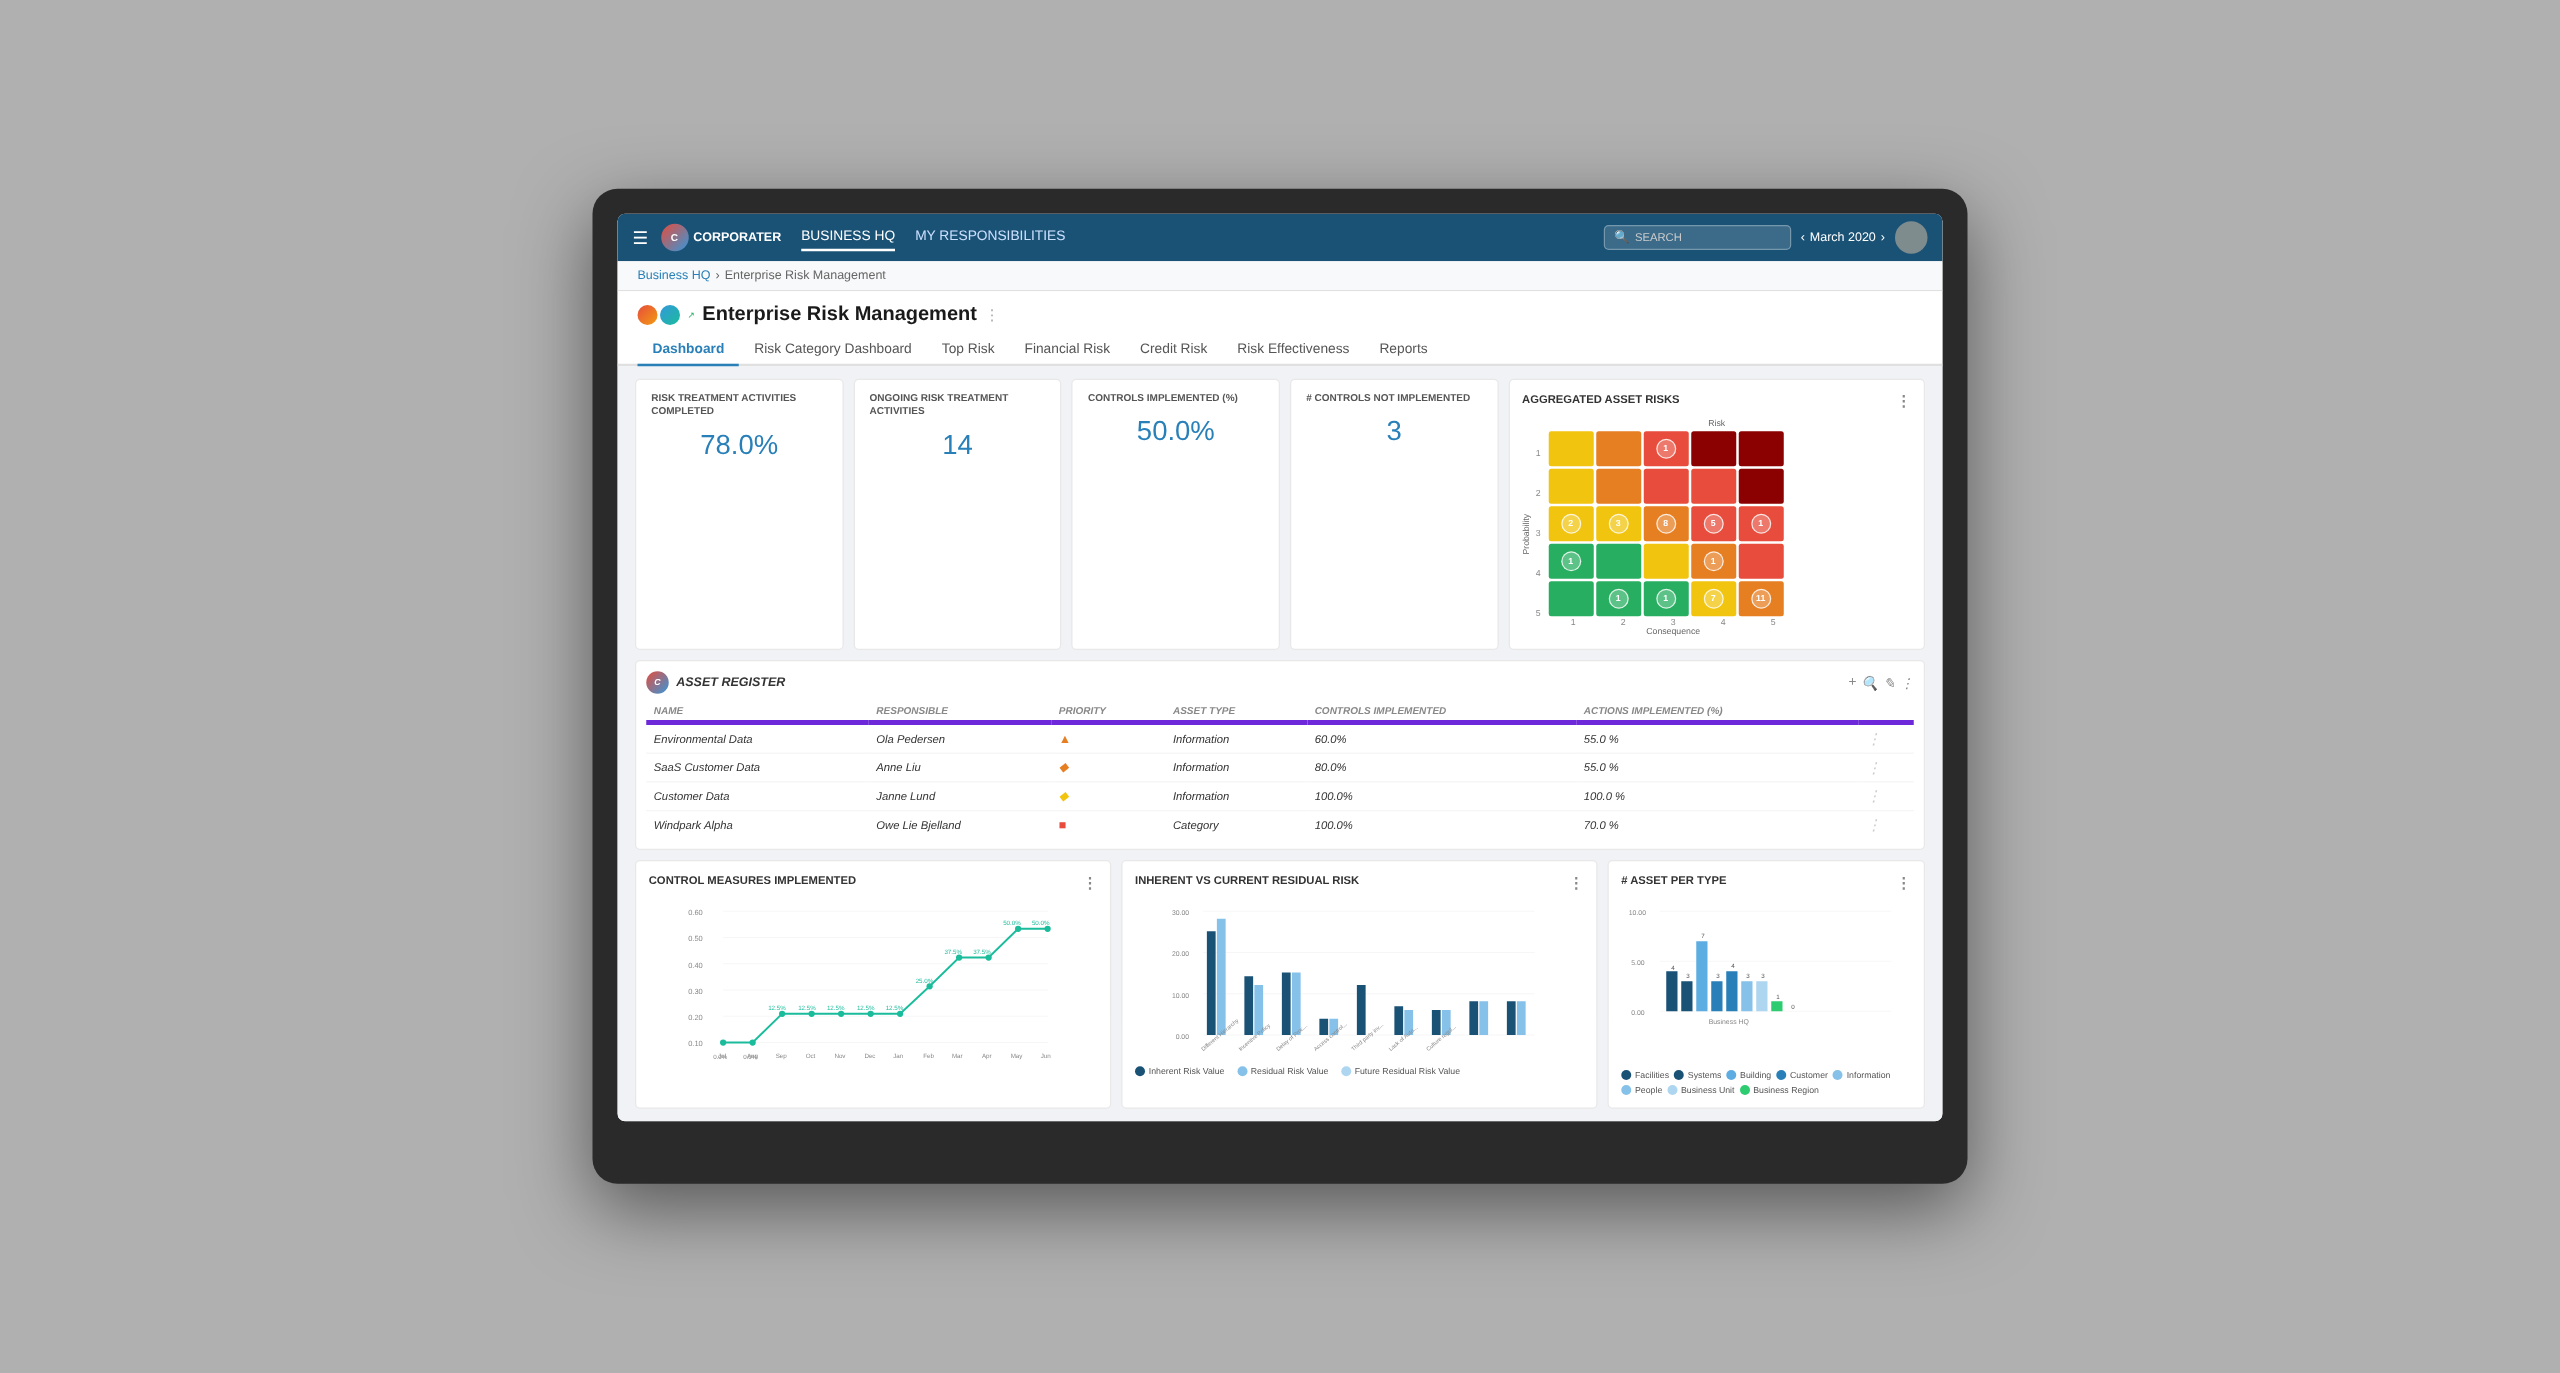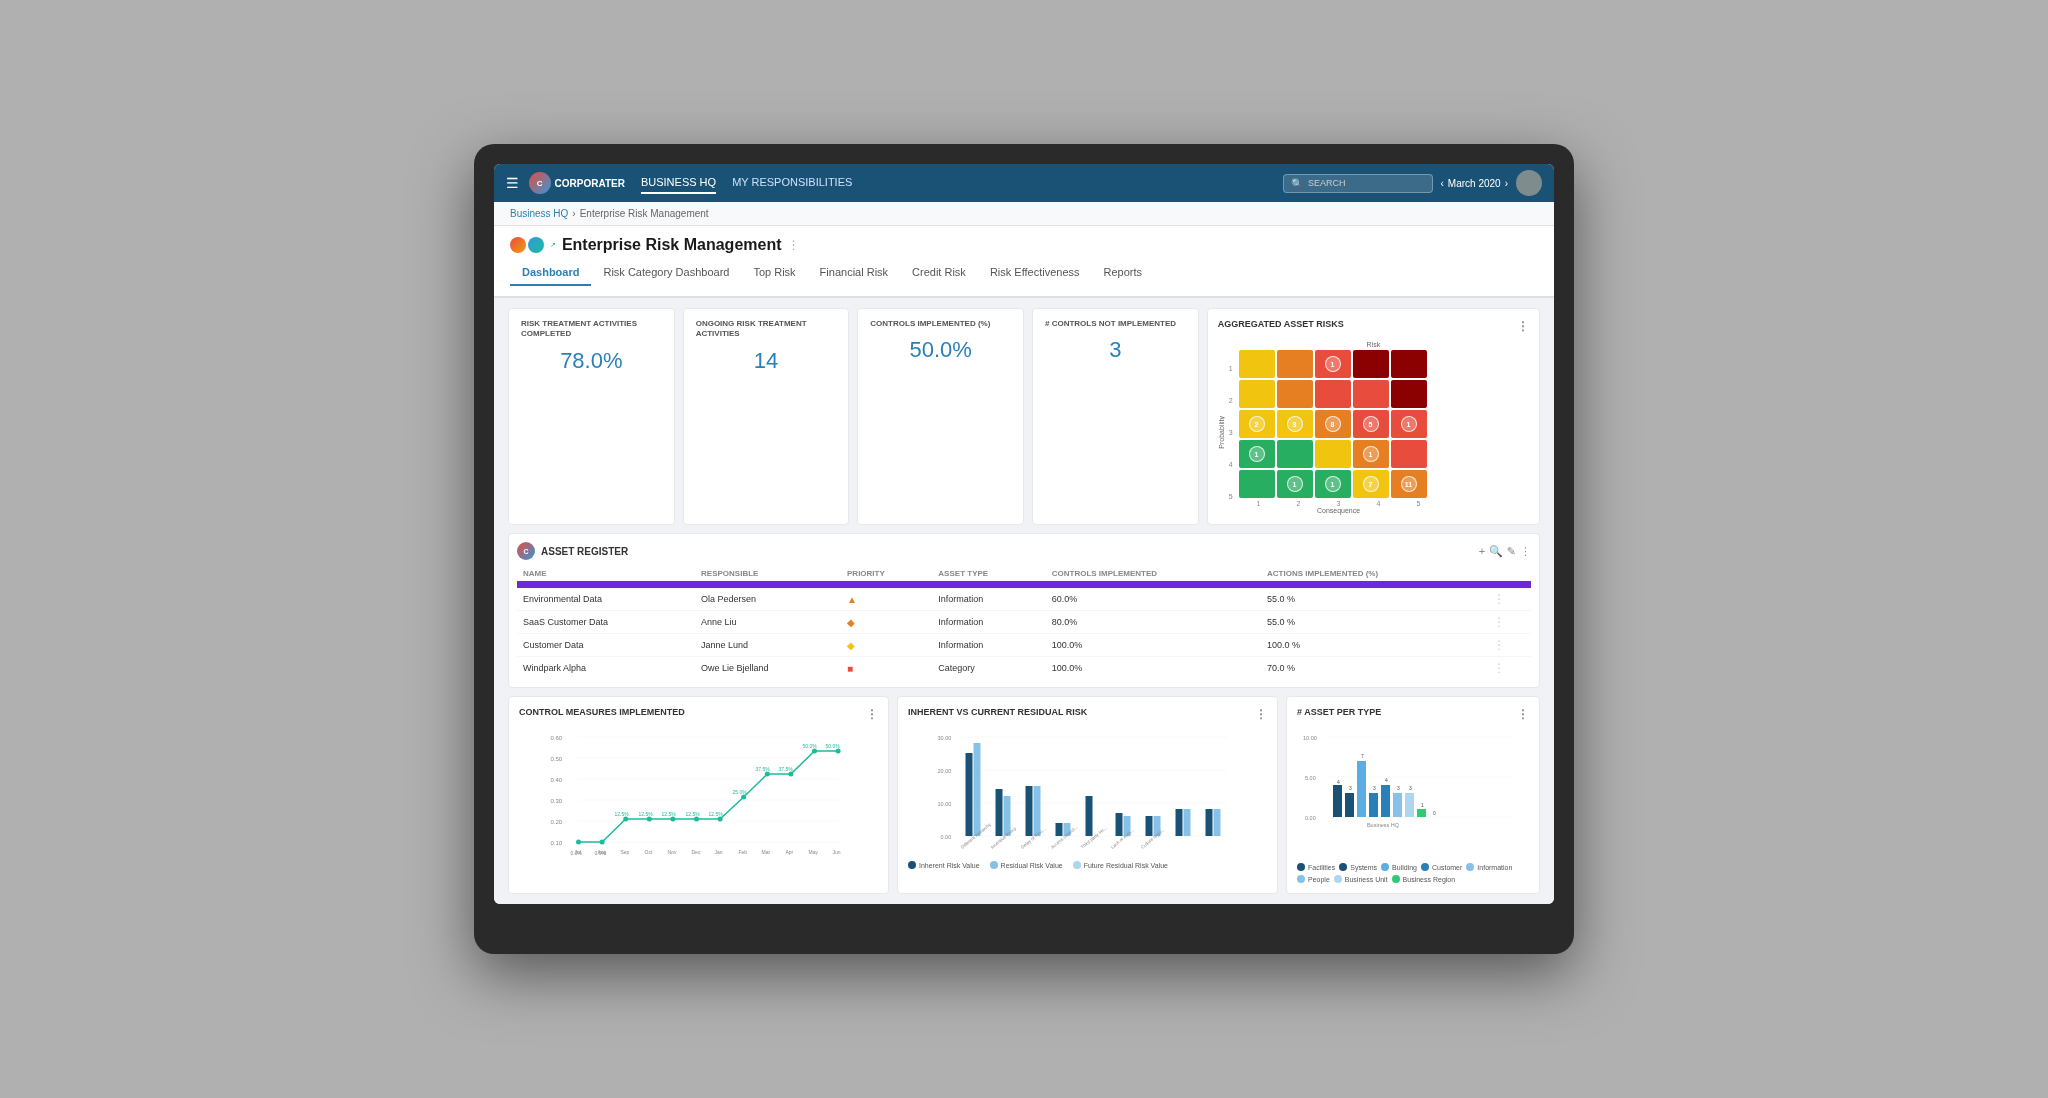--- a/index.html
+++ b/index.html
@@ -127,21 +127,21 @@
       gap: 8px;
     }
     .page-title {
       font-size: 16px;
       font-weight: 600;
       color: #1a1a1a;
     }
     
     .tabs {
       display: flex;
-      padding: 6px 16px 12px;
+      padding: 6px 16px 0;
       border-bottom: 2px solid #e0e0e0;
       gap: 0;
     }
     .tab {
       padding: 6px 12px;
       font-size: 11px;
       cursor: pointer;
       color: #555;
       border-bottom: 2px solid transparent;
       margin-bottom: -2px;
@@ -200,20 +200,21 @@
       justify-content: space-between;
     }
     
     .asset-register-card {
       background: white;
       border-radius: 4px;
       padding: 8px;
       border: 1px solid #e8e8e8;
       grid-column: 1 / 4;
       margin-bottom: 8px;
+      font-style: italic;
     }
     .asset-register-header {
       display: flex;
       align-items: center;
       justify-content: space-between;
       margin-bottom: 6px;
     }
     .asset-register-title {
       display: flex;
       align-items: center;
@@ -226,21 +227,21 @@
     .asset-table {
       width: 100%;
       border-collapse: collapse;
       font-size: 9px;
     }
     .asset-table th {
       text-align: left;
       color: #888;
       font-weight: 600;
       padding: 3px 6px;
-      border-bottom: 7px solid #6d28d9;
+      border-bottom: 4px solid #6d28d9;
       font-size: 8px;
       text-transform: uppercase;
     }
     .asset-table td {
       padding: 4px 6px;
       border-bottom: 1px solid #f5f5f5;
       color: #333;
     }
     .asset-table tr:last-child td { border-bottom: none; }
     .chart-card {

